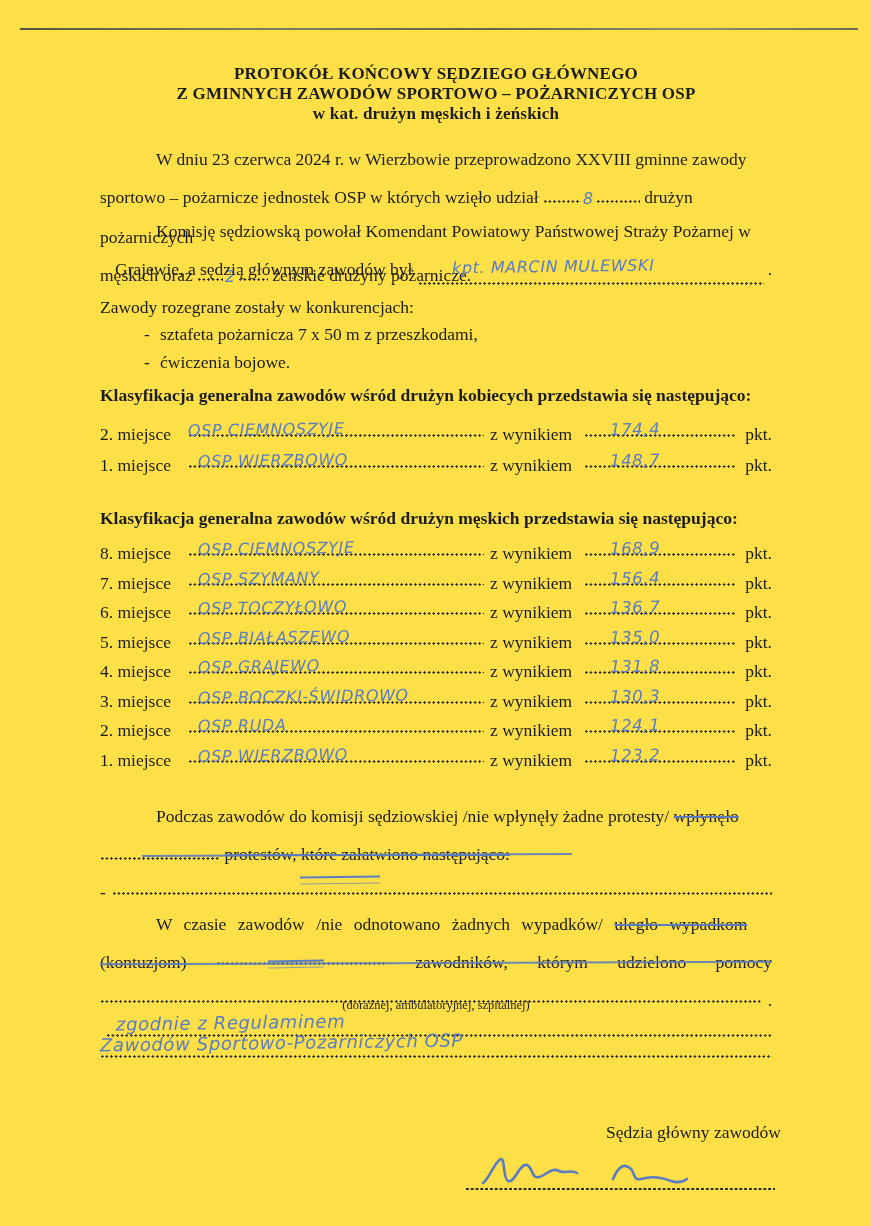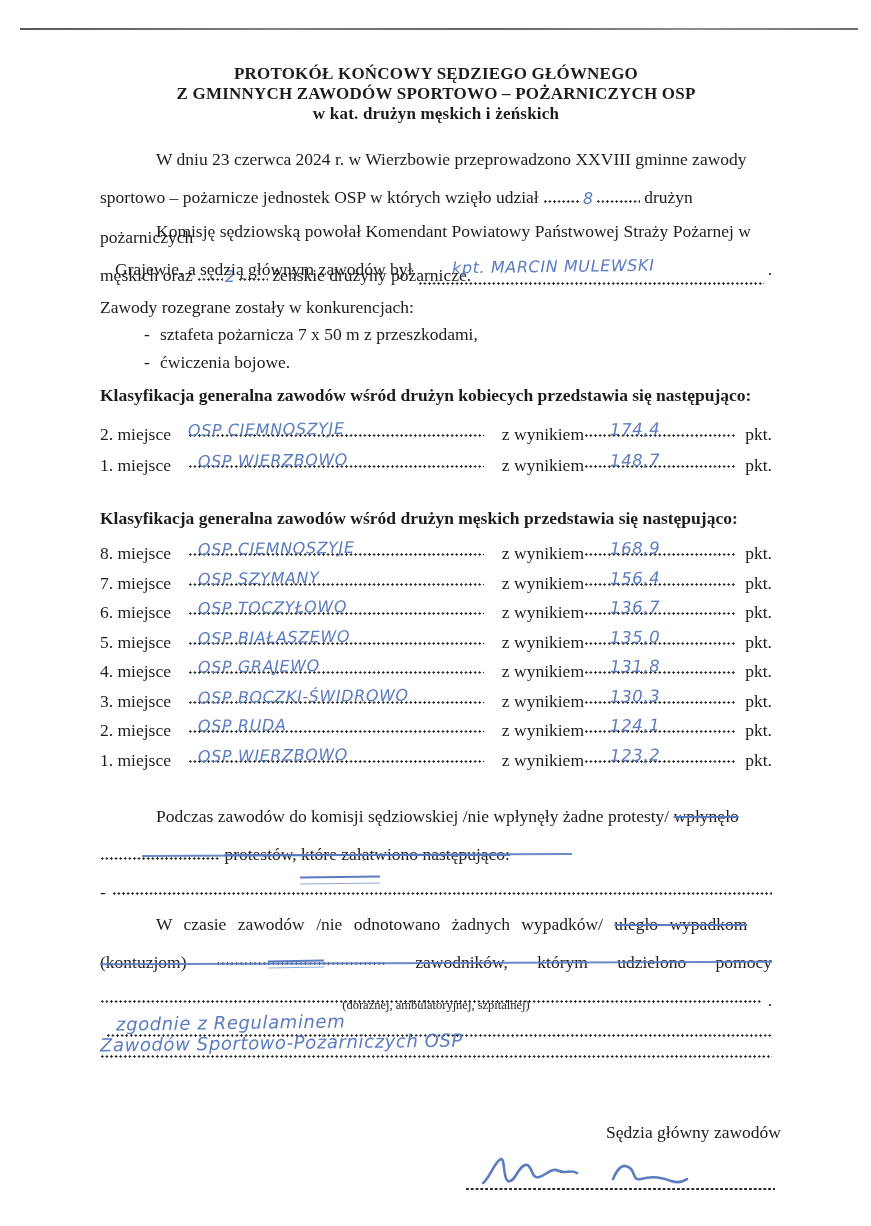--- a/index.html
+++ b/index.html
@@ -1,20 +1,20 @@
 <!DOCTYPE html>
 <html lang="pl"><head>
 <meta charset="utf-8">
 <style>
   html,body{margin:0;padding:0;background:#e8e8e8;}
   .page{
     position:relative;
     width:871px;height:1226px;
     margin:0 auto;
-    background:#ffffff;
+    background:#fde047;
     font-family:"Liberation Serif", serif;
     color:#1c1c1c;
     overflow:hidden;
   }
   .scan-topline{
     position:absolute;left:20px;top:28px;width:838px;height:2px;
     background:linear-gradient(90deg,#3a3a3a 0%,#6a6a6a 30%,#4a4a4a 55%,#7a7a7a 80%,#555 100%);
     opacity:.85;
   }
   .sec{position:absolute;left:100px;width:672px;}
@@ -31,21 +31,21 @@
   .rows-women{top:422px;}
   .h-men{top:508px;}
   .rows-men{top:541px;}
   .rrow{display:flex;align-items:baseline;font-size:17.5px;height:29.5px;}
   .rows-women .rrow{height:31px;}
   .place{flex:0 0 88px;white-space:nowrap;}
   .dotfill{position:relative;display:inline-block;height:1.05em;vertical-align:-0.18em;
     background-image:radial-gradient(circle,#2b2b2b 1px,rgba(0,0,0,0) 1.35px);
     background-size:4.6px 5px;background-repeat:repeat-x;background-position:left bottom 2px;}
   .team-fill{flex:0 0 296px;}
-  .mid{flex:0 0 94px;padding-left:6px;white-space:nowrap;text-align:right;}
+  .mid{flex:0 0 94px;padding-left:6px;white-space:nowrap;}
   .score-fill{flex:1 1 auto;}
   .pkt{flex:0 0 36px;text-align:right;white-space:nowrap;}
   .hw{
     font-family:"DejaVu Sans", sans-serif;
     font-style:italic;
     color:#5b7cc0;
     letter-spacing:.6px;
     white-space:nowrap;
     display:inline-block;
     transform:rotate(-0.8deg);

